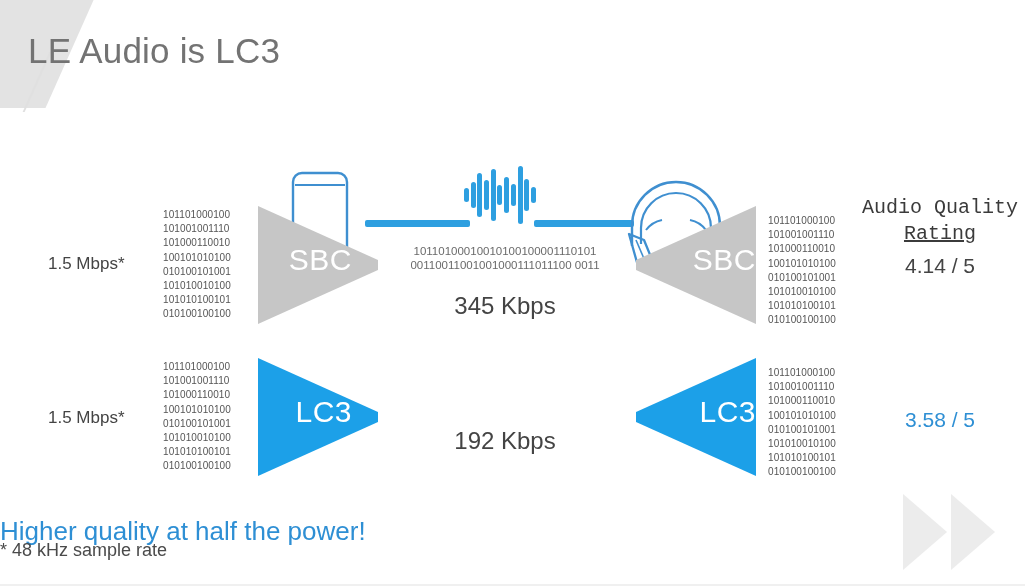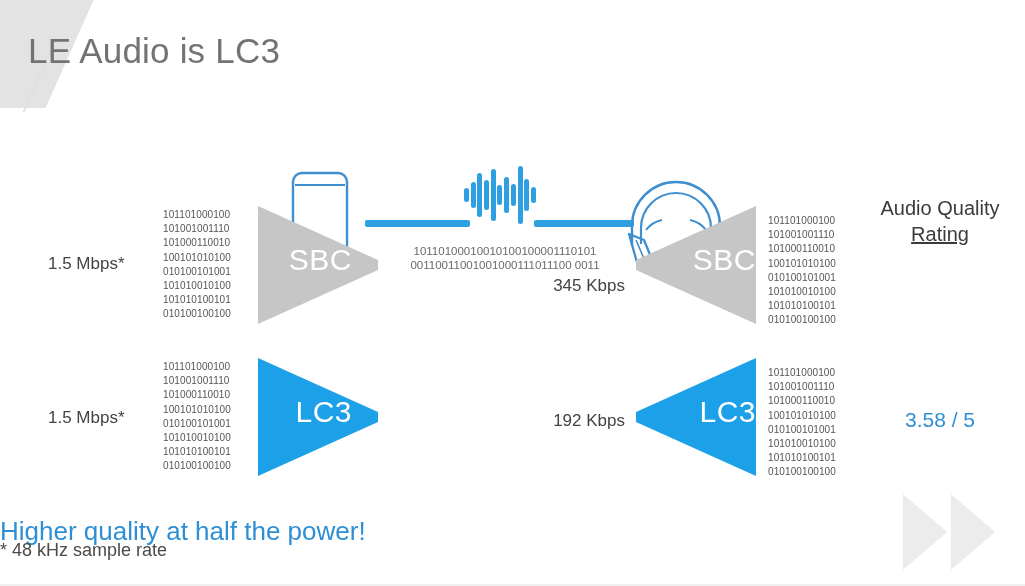--- a/index.html
+++ b/index.html
@@ -191,36 +191,36 @@
   }
   .row-sbc .stream { top: 44px; }
   .row-lc3 .stream { top: 55px; }
   .stream .bits {
     font-size: 11.5px;
     line-height: 14px;
     color: #6a6a6a;
     white-space: pre-line;
   }
   .stream .kbps {
-    margin-top: 4px;
-    font-size: 17px;
+    margin-top: 20px;
+    font-size: 24px;
     color: #444444;
-    text-align: right;
   }
 
   
   .rating-head {
     position: absolute;
     left: 855px;
     top: 195px;
     width: 170px;
     text-align: center;
     font-size: 20px;
     color: #3b3b3b;
     line-height: 26px;
+    font-family: Liberation Mono, monospace;
   }
   .rating-head .u { text-decoration: underline; }
   .rating-val {
     position: absolute;
     left: 855px;
     width: 170px;
     text-align: center;
     font-size: 21px;
   }
   .rating-sbc { top: 254px; color: #444444; }
@@ -382,20 +382,21 @@
 010100101001
 101010010100
 101010100101
 010100100100</div>
   </div>
 
   <div class="rating-head">
     <div>Audio Quality</div>
     <div class="u">Rating</div>
   </div>
+  <div class="rating-val rating-sbc">4.14 / 5</div>
   <div class="rating-val rating-lc3">3.58 / 5</div>
 
   <div class="tagline">Higher quality at half the power!</div>
   <div class="footnote">* 48 kHz sample rate</div>
 
   <div class="chev-wrap">
     <div class="chev c1"></div>
     <div class="chev c2"></div>
   </div>
   <div class="bottom-rule"></div>

